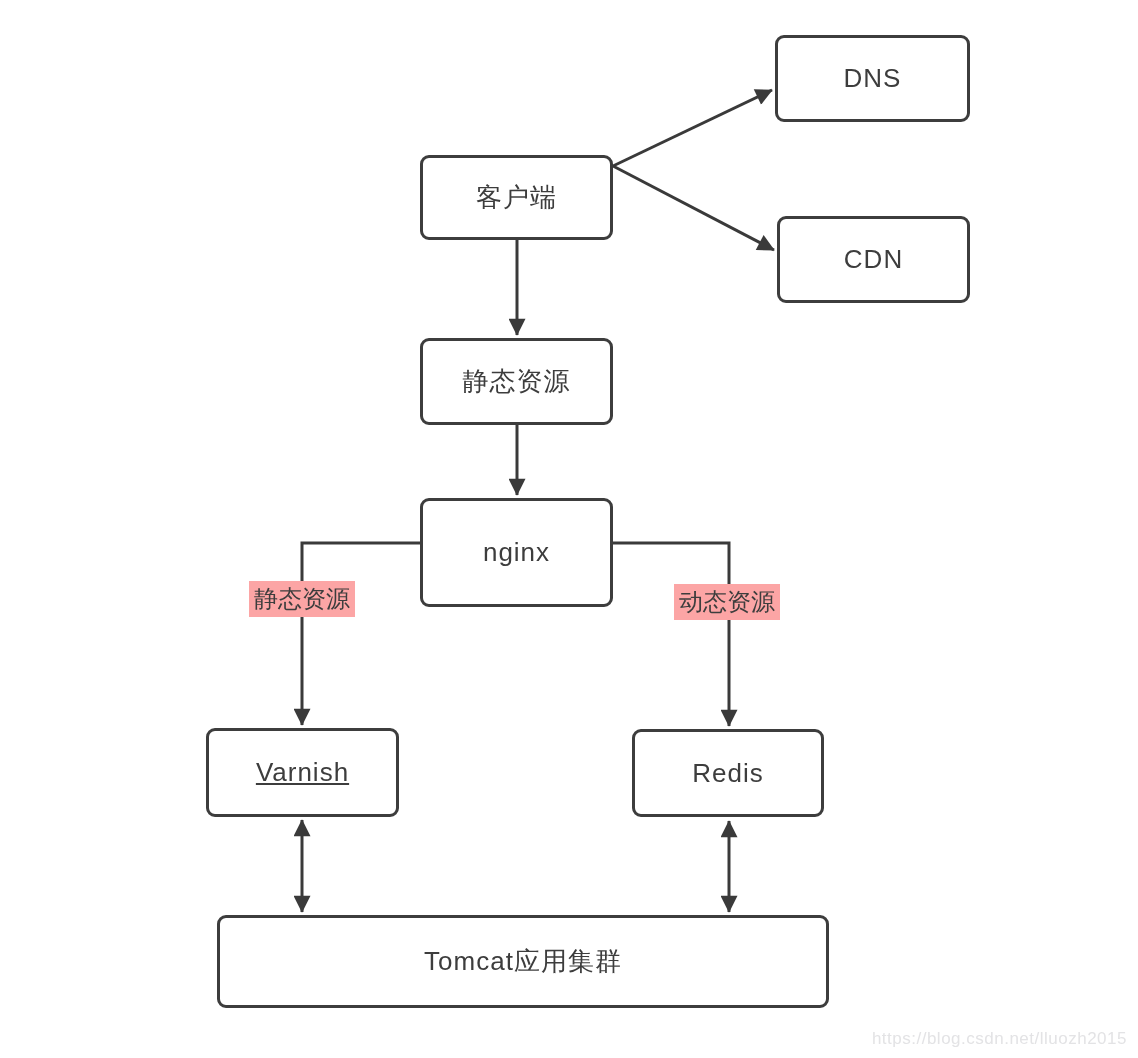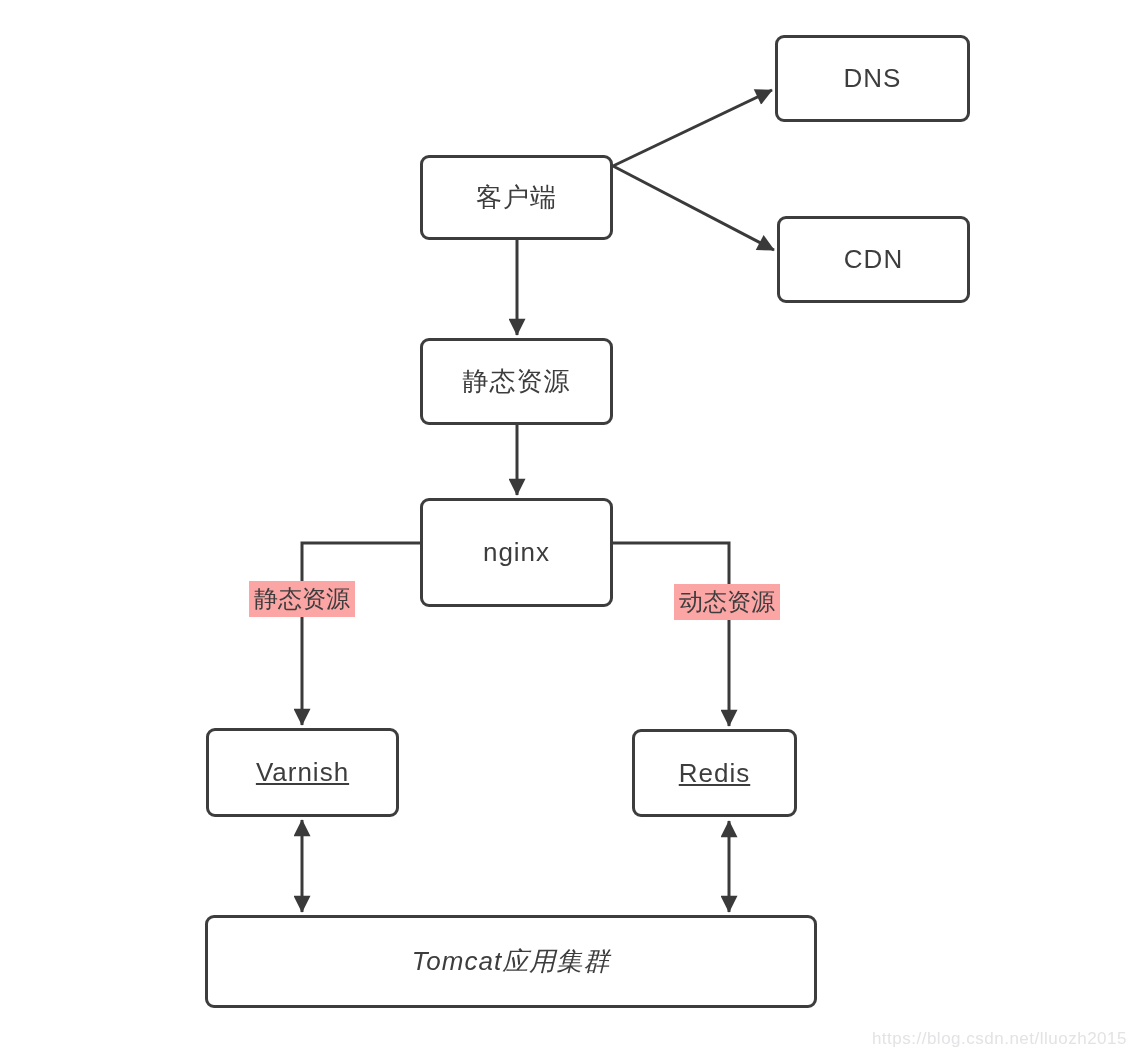--- a/index.html
+++ b/index.html
@@ -36,22 +36,22 @@
     color: #3d3d3d;
     z-index: 2;
     letter-spacing: 1px;
   }
   .node-client  { left: 420px; top: 122px; width: 193px; height: 85px; margin-top: 33px; }
   .node-dns     { left: 775px; top:  35px; width: 195px; height: 87px; }
   .node-cdn     { left: 777px; top: 216px; width: 193px; height: 87px; align-items: center; }
   .node-lb      { left: 420px; top: 338px; width: 193px; height: 87px; }
   .node-nginx   { left: 420px; top: 498px; width: 193px; height: 109px; }
   .node-varnish { left: 206px; top: 728px; width: 193px; height: 89px; text-decoration: underline; }
-  .node-redis   { left: 632px; top: 729px; width: 165px; height: 88px; text-decoration: underline; }
-  .node-tomcat  { left: 205px; top: 915px; width: 612px; height: 93px; font-style: italic; }
+  .node-redis   { left: 632px; top: 729px; width: 192px; height: 88px; }
+  .node-tomcat  { left: 217px; top: 915px; width: 612px; height: 93px; }
   .edge-label {
     position: absolute;
     transform: translate(-50%, -50%);
     background: #fca5a5;
     padding: 2px 5px;
     font-size: 24px;
     color: #3d3d3d;
     z-index: 3;
     white-space: nowrap;
     margin-top: 20px;

